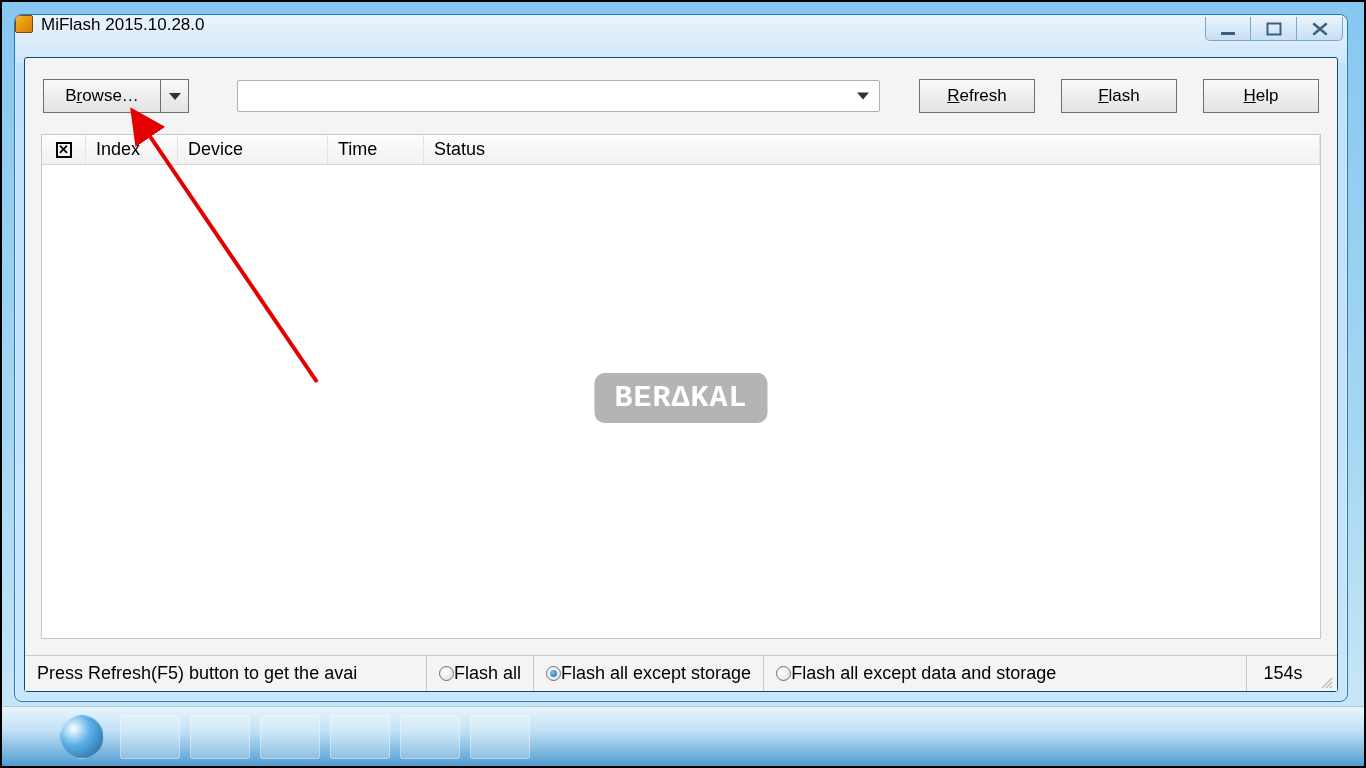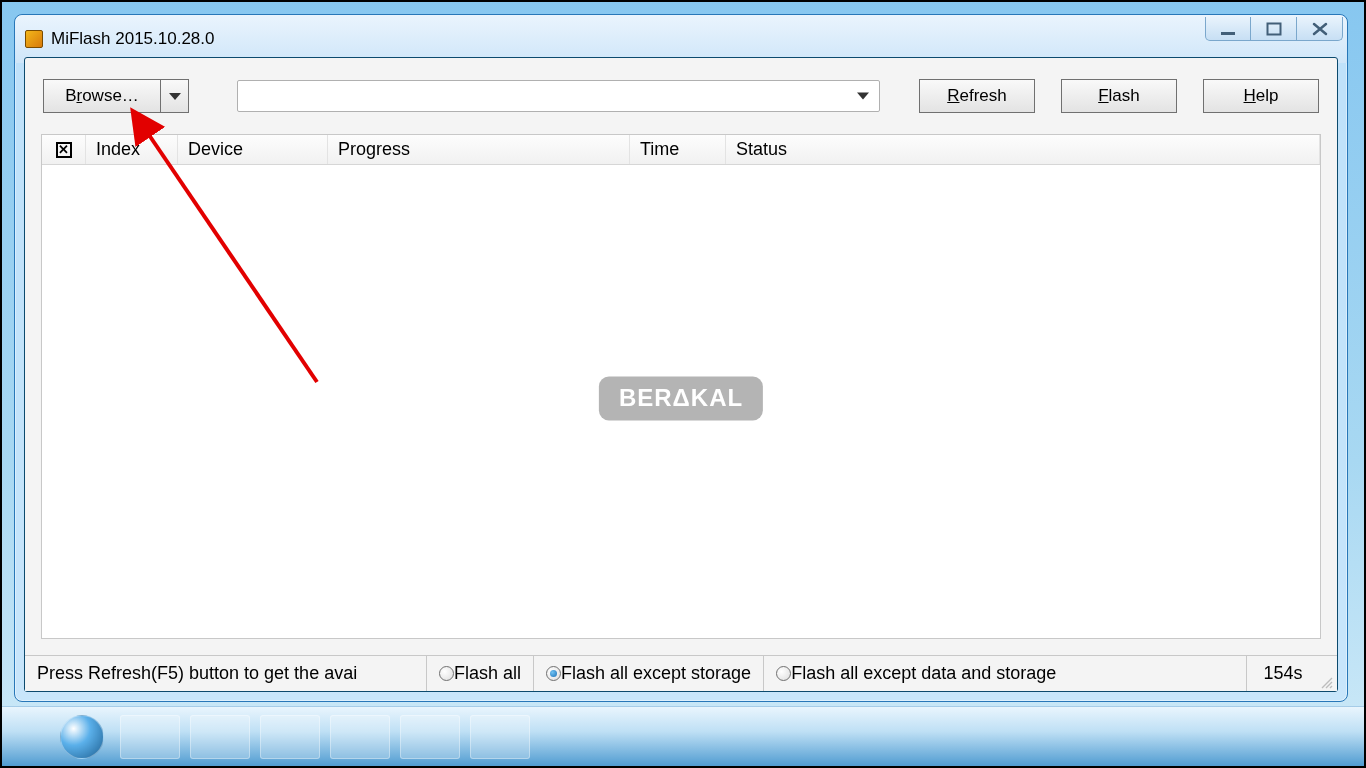--- a/index.html
+++ b/index.html
@@ -57,22 +57,20 @@
     border-radius: 8px;
     background: rgba(200,229,252,0.85);
     box-shadow: 0 0 0 1px rgba(255,255,255,0.4) inset;
     overflow: hidden;
   }
 
   .titlebar {
     position: relative;
     height: 48px;
     display: flex;
-    align-items: center;
-    padding-left: 10px;
     background: linear-gradient(to bottom, #eaf4fd, #cfe6f9);
     border-top-left-radius: 8px;
     border-top-right-radius: 8px;
   }
   .titlebar .app-icon {
     width: 18px; height: 18px;
     background: linear-gradient(135deg,#f3b71a,#d87a0a);
     border: 1px solid #7a4b00;
     margin-right: 8px;
     border-radius: 2px;
@@ -208,24 +206,24 @@
 
   
   .watermark {
     position: absolute;
     left: 50%; top: 50%;
     transform: translate(-50%, -58%);
     background: #b4b4b4;
     color: #fff;
     padding: 8px 20px;
     border-radius: 10px;
-    font-size: 24px;
+    font-size: 30px;
     font-weight: 700;
     letter-spacing: 1px;
-    font-family: Liberation Sans, sans-serif;
+    font-family: Liberation Mono, monospace;
   }
 
   
   .arrow-svg {
     position: absolute;
     left: 0; top: 0;
     pointer-events: none;
   }
 
   
@@ -344,21 +342,20 @@
       </div>
     </div>
 
     <div class="list-wrap">
       <div class="list-header">
         <div class="col-icon">
           <div class="chk-x">✕</div>
         </div>
         <div class="col-index">Index</div>
         <div class="col-device">Device</div>
-        <div class="col-progress">Progress</div>
         <div class="col-time">Time</div>
         <div class="col-status">Status</div>
       </div>
       <div class="list-body">
         <div class="watermark">BERΔKAL</div>
       </div>
     </div>
 
     <svg class="arrow-svg" width="330" height="320" style="left:86px; top:44px">
       <defs>

